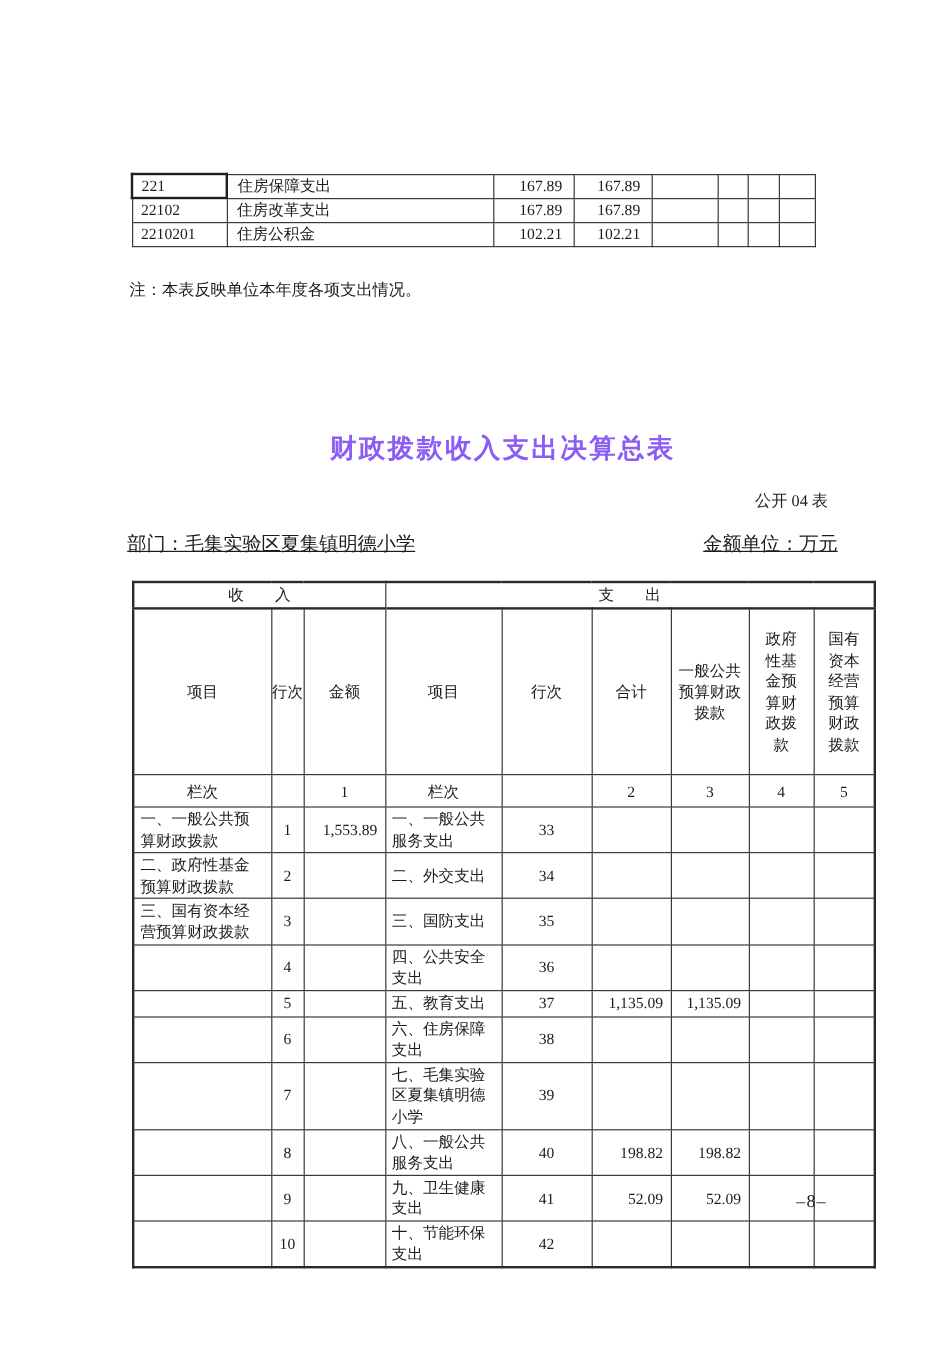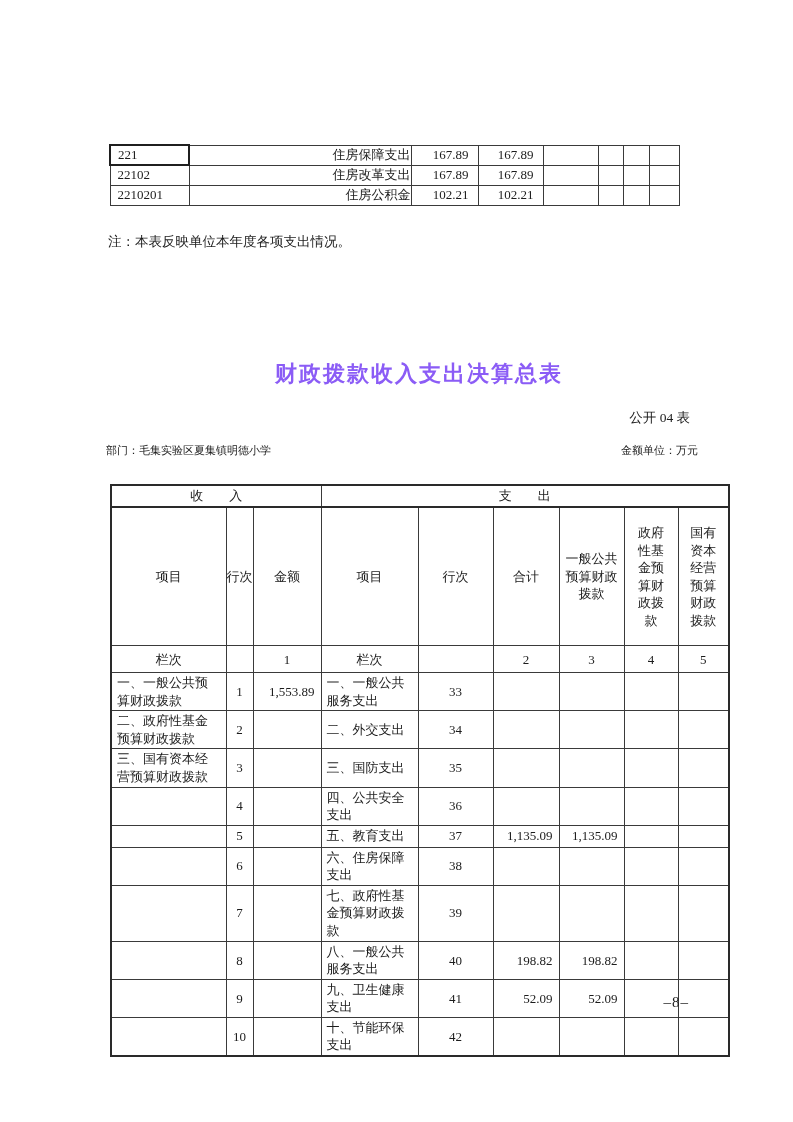--- a/index.html
+++ b/index.html
@@ -9,32 +9,32 @@
   }
   table{border-collapse:collapse;table-layout:fixed;}
   td{border:1px solid #3a3a3a;vertical-align:middle;font-size:13px;color:#1c1c1c;
      overflow:hidden;word-break:break-all;line-height:1.4;padding:0;}
 
   
   .top-table{position:absolute;left:109px;top:144px;width:569px;border:1px solid #ec4899;}
   .top-table tr{height:20px;}
   .top-table td.code{text-align:left;padding-left:7px;}
   .top-table td.code-first{border:2px solid #1f1f1f;}
-  .top-table td.tname{text-align:right;padding-left:8px;}
+  .top-table td.tname{text-align:left;padding-left:8px;}
   .top-table td.tnum{text-align:right;padding-right:9px;}
 
   .note{position:absolute;left:108px;top:233px;font-size:13.5px;}
 
   
   .title{position:absolute;left:110px;top:359px;width:618px;text-align:center;
          font-family:"Liberation Sans","DejaVu Sans",sans-serif;
          font-weight:bold;font-size:22px;letter-spacing:2px;color:#8b5cf6;}
   .form-code{position:absolute;top:409px;right:103px;font-size:13.5px;}
   .meta-row{position:absolute;left:106px;top:443px;width:592px;display:flex;
-            justify-content:space-between;font-size:11px;}
+            justify-content:space-between;font-size:16px;text-decoration:underline;}
 
   
   .main-table{position:absolute;left:110px;top:484px;width:618px;border:2px solid #2a2a2a;}
   .main-table td{line-height:1.35;}
   .sec td{height:20px;text-align:center;border-bottom:2px solid #2a2a2a;}
   .colhead td{height:103px;text-align:center;}
   .colhead td.pad-mid{padding:0 6px;}
   .colhead td.pad-big{padding:16px 11px;}
   .lanci td{height:26px;text-align:center;}
   .item{text-align:left;padding:1px 5px;line-height:1.45;}
@@ -205,21 +205,21 @@
       <td class="ctr">38</td>
       <td class="num"></td>
       <td class="num"></td>
       <td class="num"></td>
       <td class="num"></td>
     </tr>
     <tr style="height:56px">
       <td class="item"></td>
       <td class="ctr">7</td>
       <td class="num"></td>
-      <td class="item">七、政府性基金预算财政拨款</td>
+      <td class="item">七、毛集实验区夏集镇明德小学</td>
       <td class="ctr">39</td>
       <td class="num"></td>
       <td class="num"></td>
       <td class="num"></td>
       <td class="num"></td>
     </tr>
     <tr style="height:35px">
       <td class="item"></td>
       <td class="ctr">8</td>
       <td class="num"></td>

